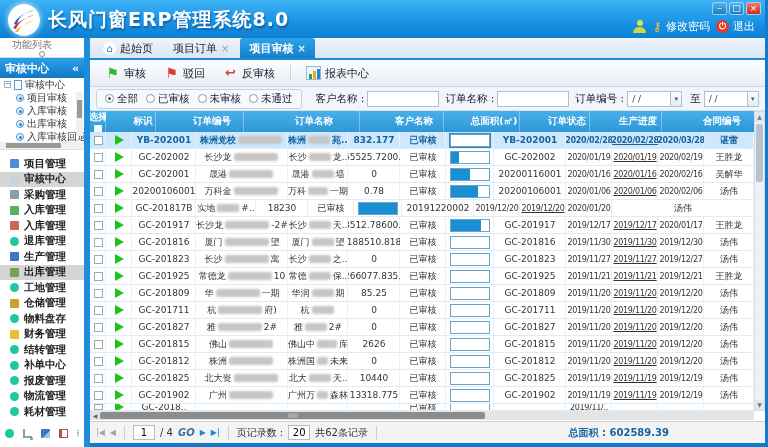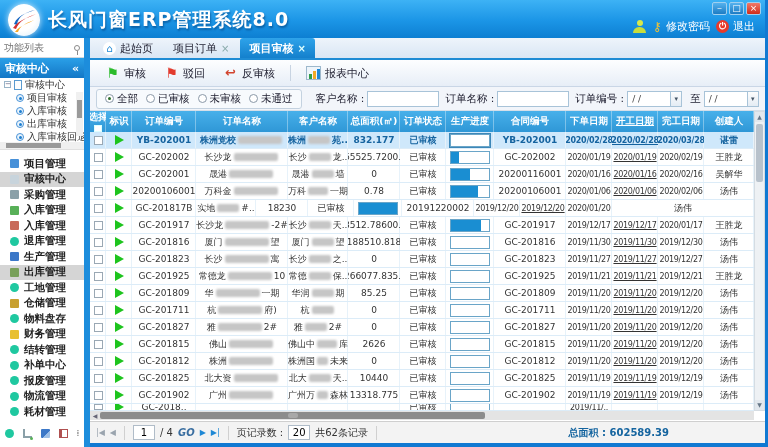--- a/index.html
+++ b/index.html
@@ -24,21 +24,21 @@
   .ic-user::after{content:"";position:absolute;left:0;bottom:0;width:13px;height:6px;border-radius:6px 6px 0 0;background:#c8dd3c;}
   .ic-key{color:#f3c232;font-size:13px;line-height:13px;font-weight:bold;}
   .ic-power{width:13px;height:13px;border-radius:50%;background:#e8392a;color:#fff;font-size:9px;line-height:13px;text-align:center;font-weight:bold;display:inline-block;}
 
   
   .main{position:absolute;top:38px;left:0;width:100%;height:409px;display:flex;}
   .sidebar{width:90px;height:100%;background:#fff;border-right:6px solid #1d8ddc;position:relative;flex:none;}
   .content{flex:1;position:relative;background:#fff;min-width:0;}
 
   
-  .sb-search{position:absolute;top:0;left:0;right:0;height:20px;border-bottom:1px solid #d0d7de;display:flex;align-items:center;padding:0 4px;}
+  .sb-search{position:absolute;top:0;left:0;right:0;height:20px;border-bottom:1px solid #d0d7de;display:flex;align-items:center;padding:0 4px;flex-direction:column;}
   .sb-search input{flex:1;border:none;outline:none;font-size:10px;color:#999;width:60px;}
   .pin{width:6px;height:6px;border:1px solid #8a8a8a;border-radius:50%;position:relative;flex:none;}
   .pin::after{content:"";position:absolute;left:2px;top:5px;width:1px;height:4px;background:#8a8a8a;}
   .sb-head{position:absolute;top:20px;left:0;right:0;height:20px;background:linear-gradient(#2aa0e8,#1377c6);
     color:#fff;font-size:11px;font-weight:bold;display:flex;align-items:center;padding:0 5px;}
   .sb-head .coll{margin-left:auto;font-size:11px;cursor:pointer;}
   .sb-tree{position:absolute;top:40px;left:0;right:0;height:72px;border-bottom:1px solid #e0e0e0;font-size:10px;color:#333;overflow:hidden;}
   .treerow{height:13px;display:flex;align-items:center;gap:3px;padding-left:4px;white-space:nowrap;}
   .treerow.child{padding-left:16px;}
   .tr-minus{width:7px;height:7px;border:1px solid #9ab4c8;background:#fff;font-size:7px;line-height:5px;text-align:center;color:#557;flex:none;}
@@ -96,21 +96,21 @@
   .rdot.on::after{content:"";position:absolute;left:2px;top:2px;width:3px;height:3px;border-radius:50%;background:#2a6e2a;}
   .flabel{margin:0 3px 0 6px;}
   .ftext{width:72px;height:16px;border:1px solid #a8c3d8;background:#fff;font-size:10px;}
   .dwrap{display:flex;align-items:center;margin-right:2px;}
   .dfield{width:44px;height:16px;border:1px solid #a8c3d8;background:#fff;font-size:9px;color:#444;display:flex;align-items:center;padding-left:4px;}
   .dbtn{width:11px;height:16px;border:1px solid #a8c3d8;border-left:none;background:linear-gradient(#fdfdfd,#e4ecf4);
     font-size:7px;color:#456;display:flex;align-items:center;justify-content:center;cursor:pointer;}
 
   
   .grid{position:absolute;top:73px;left:0;right:0;height:309px;padding-right:11px;}
-  .ghead{height:21px;background:linear-gradient(#47b0ea,#2f97d6);display:flex;color:#fff;font-size:9.5px;font-weight:bold;}
+  .ghead{height:21px;background:linear-gradient(#47b0ea,#2f97d6);display:flex;color:#fff;font-size:9.5px;font-weight:bold;gap:24px;}
   .gc{flex:none;display:flex;align-items:center;justify-content:center;overflow:hidden;white-space:nowrap;
      box-shadow:inset -1px 0 0 rgba(255,255,255,.35);}
   .c0{width:16px;flex-direction:column;gap:1px;}
   .c1{width:26px;}.c2{width:64px;}.c3{width:92px;}.c4{width:60px;}.c5{width:52px;}.c6{width:46px;}
   .c7{width:48px;}.c8{width:72px;}.c9{width:46px;}.c10{width:46px;text-decoration:underline;}.c11{width:46px;}.c12{flex:1;}
   .hcb{width:8px;height:8px;border:1px solid #dff;background:#fff;}
   .rows{height:279px;overflow:hidden;background:#fff;}
   .grow{height:17px;display:flex;border-bottom:1px solid #dcecf8;font-size:9px;color:#333;background:#fff;}
   .grow .gc{box-shadow:inset -1px 0 0 #e7f2fa;}
   .grow.sel{background:#cfe8fb;color:#15639f;font-weight:bold;}

